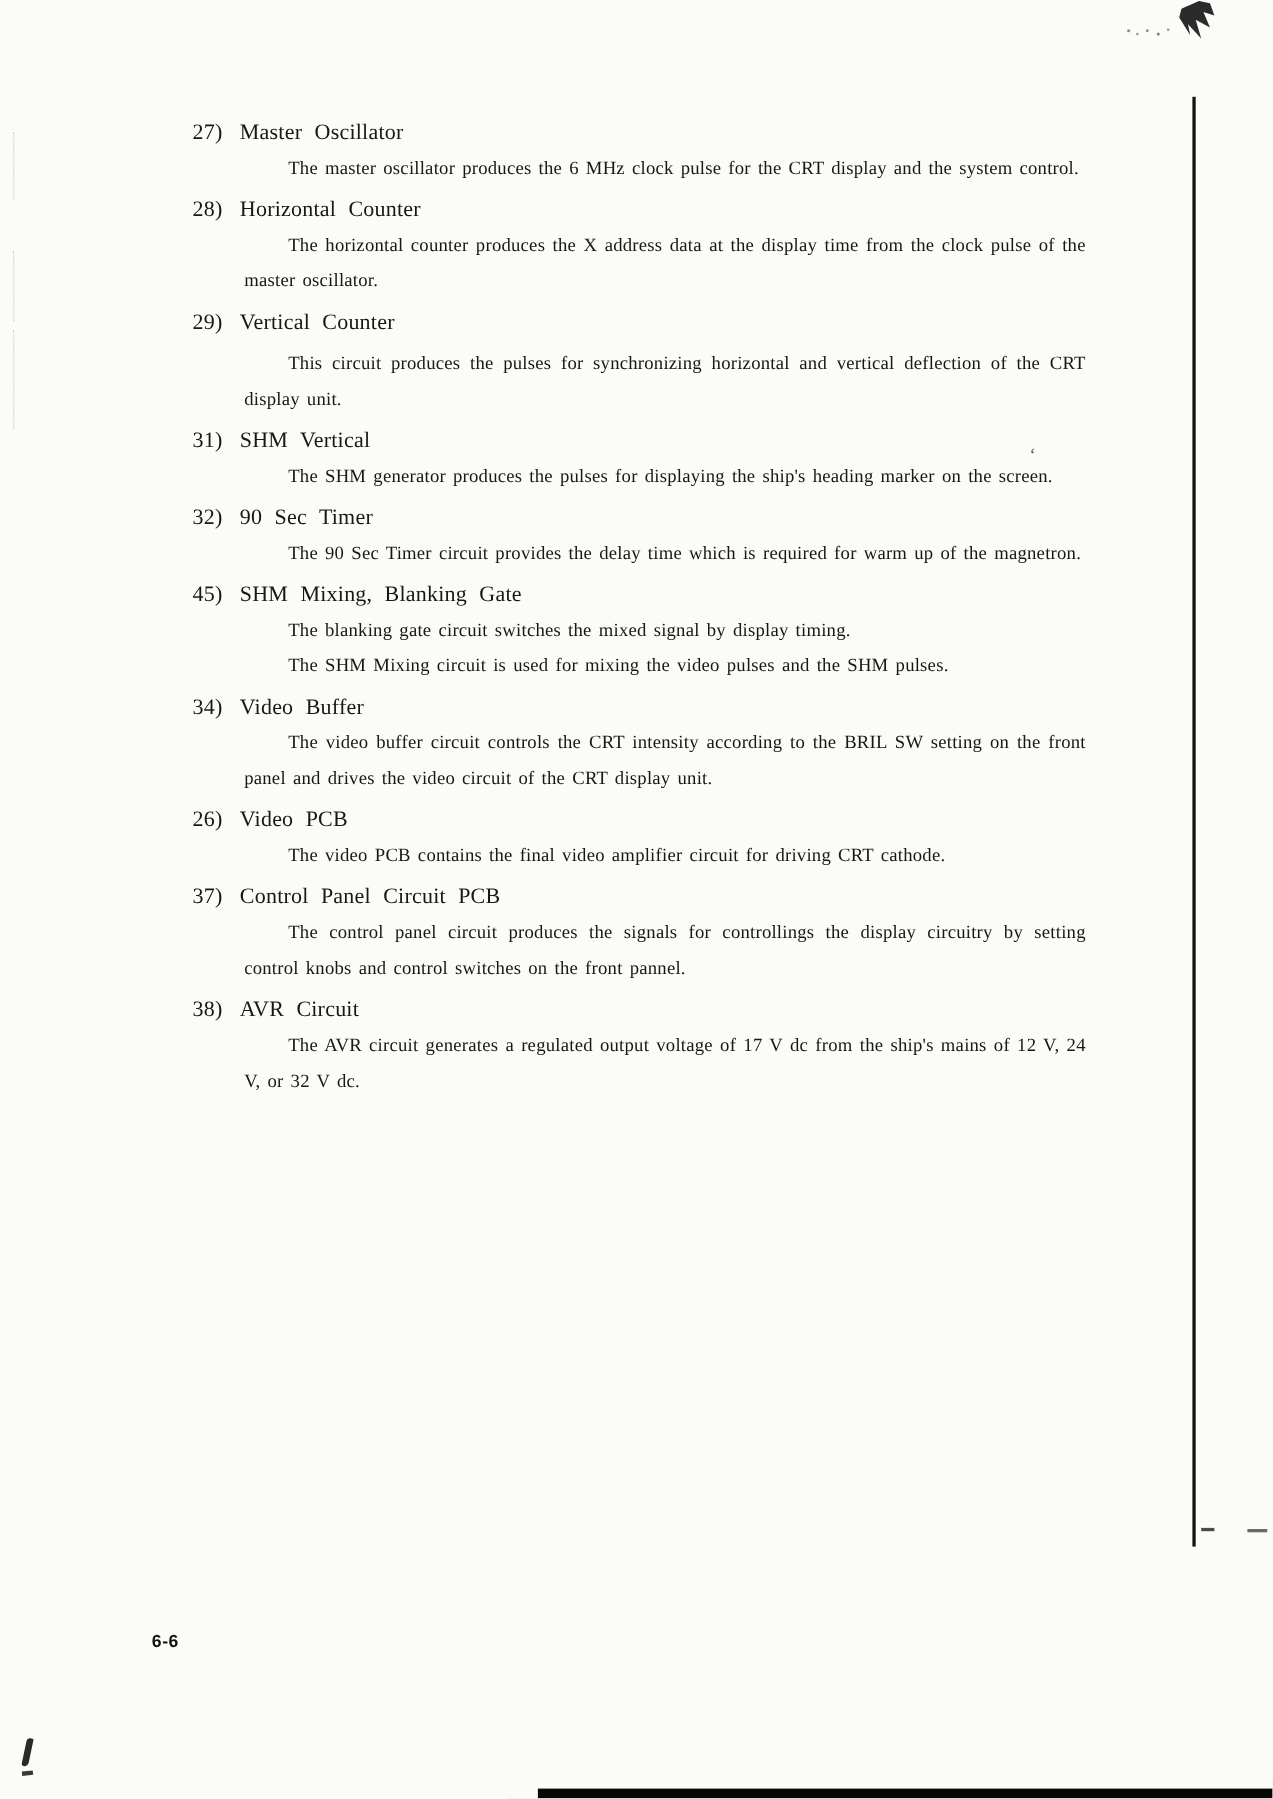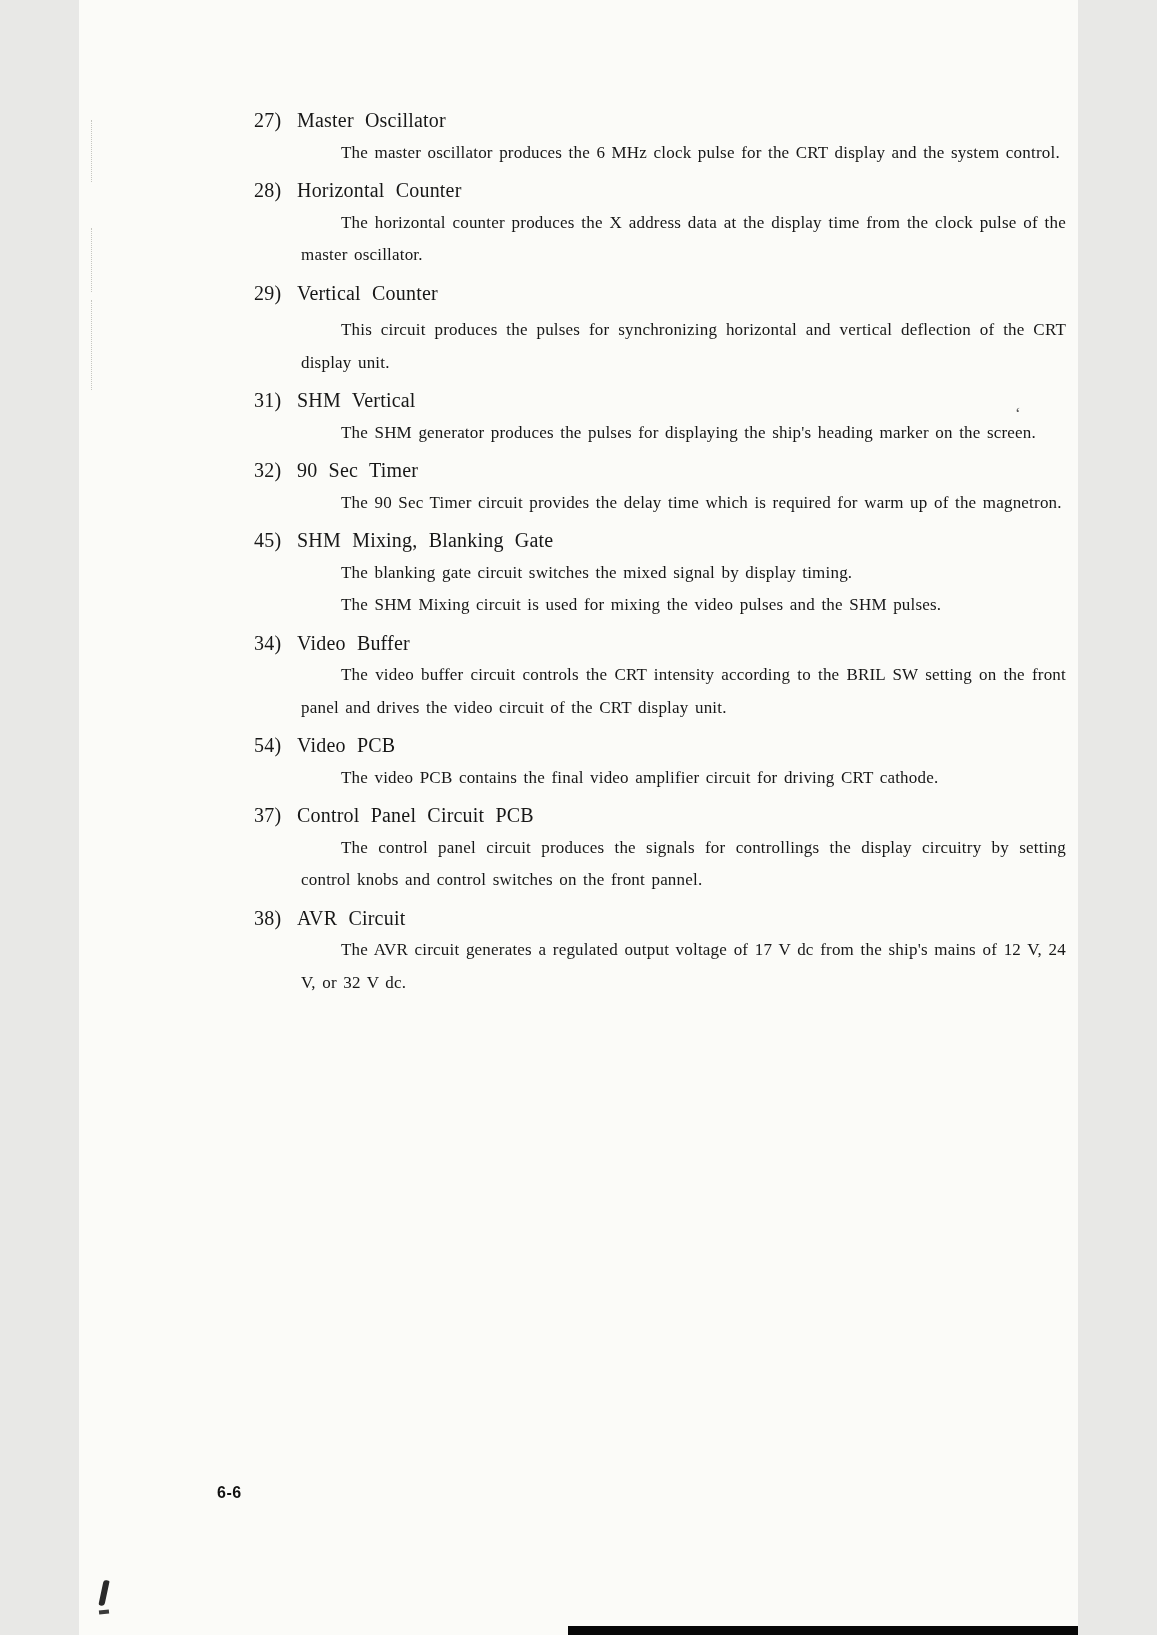--- a/index.html
+++ b/index.html
@@ -1,18 +1,18 @@
 <!DOCTYPE html>
 <html><head>
 <meta charset="utf-8">
 <style>
   html, body { margin: 0; padding: 0; background: #e8e8e6; }
   .page {
     position: relative;
-    width: 999px;
+    width: 1157px;
     height: 1635px;
     margin: 0 auto;
     background: #fbfbf8;
     overflow: hidden;
     font-family: "Liberation Serif", "DejaVu Serif", serif;
     color: #171717;
   }
   .content {
     position: absolute;
     left: 175px;
@@ -182,21 +182,21 @@
           <p class="para">The SHM Mixing circuit is used for mixing the video pulses and the SHM pulses.</p>
         </div>
       </div>
       <div class="item">
         <div class="item-heading"><span class="item-num">34)</span><span class="item-title">Video Buffer</span></div>
         <div class="item-body">
           <p class="para">The video buffer circuit controls the CRT intensity according to the BRIL SW setting on the front panel and drives the video circuit of the CRT display unit.</p>
         </div>
       </div>
       <div class="item">
-        <div class="item-heading"><span class="item-num">54)</span><span class="item-title">Video PCB</span></div>
+        <div class="item-heading"><span class="item-num">26)</span><span class="item-title">Video PCB</span></div>
         <div class="item-body">
           <p class="para">The video PCB contains the final video amplifier circuit for driving CRT cathode.</p>
         </div>
       </div>
       <div class="item">
         <div class="item-heading"><span class="item-num">37)</span><span class="item-title">Control Panel Circuit PCB</span></div>
         <div class="item-body">
           <p class="para">The control panel circuit produces the signals for controllings the display circuitry by setting control knobs and control switches on the front pannel.</p>
         </div>
       </div>

